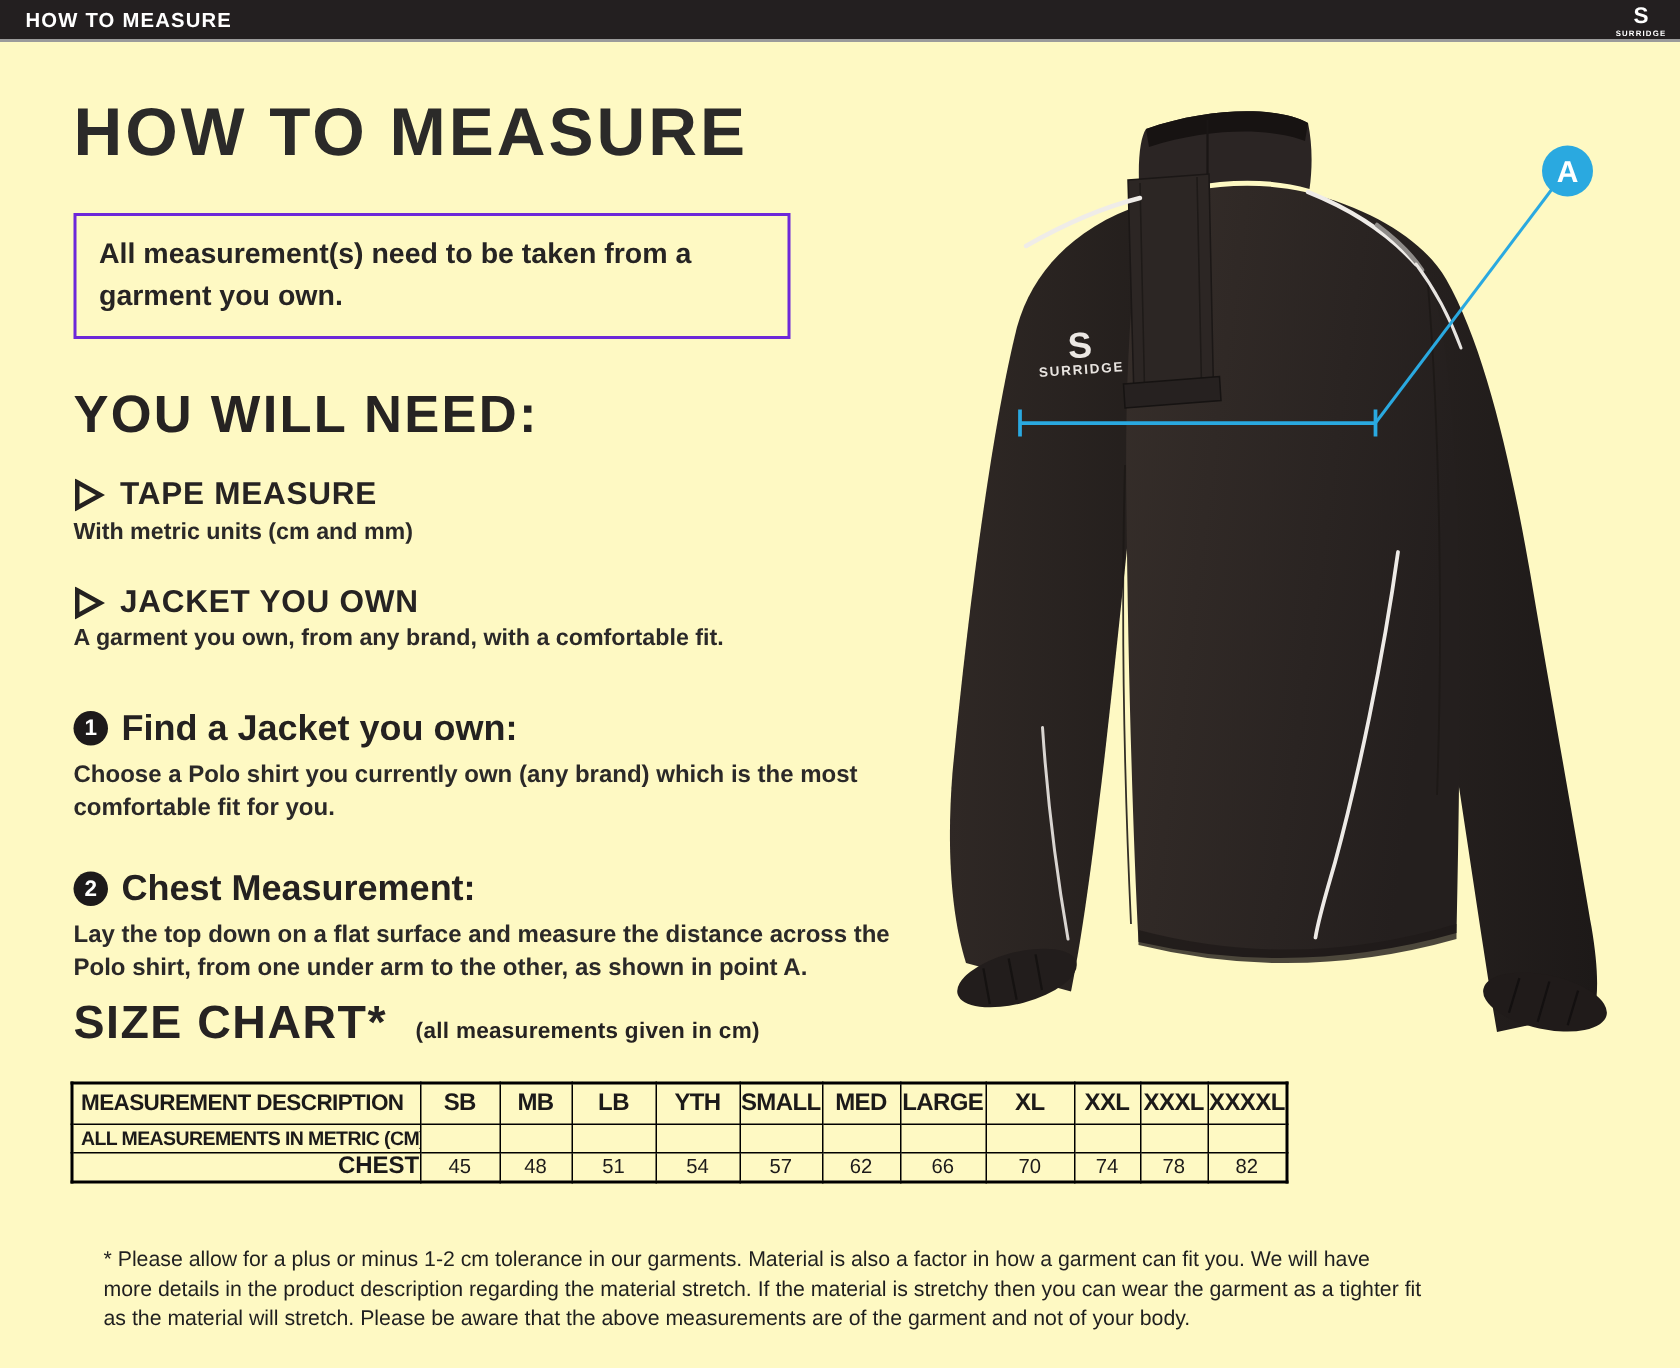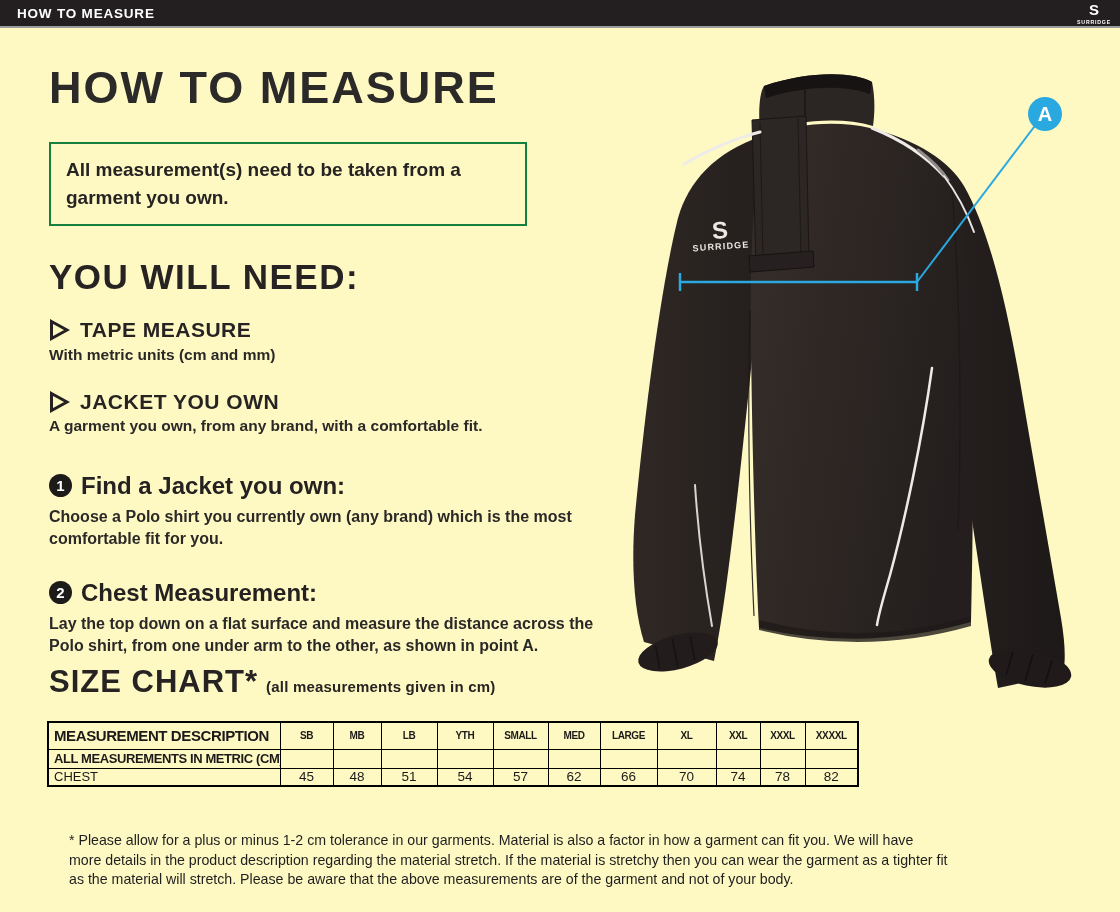--- a/index.html
+++ b/index.html
@@ -9,46 +9,46 @@
   
   .topbar{position:absolute;left:0;top:0;width:1120px;height:28px;background:#231f20;
           border-bottom:2px solid #9b9b9b;display:flex;align-items:center;box-sizing:border-box;}
   .topbar-title{color:#ffffff;font-size:13.5px;font-weight:700;letter-spacing:.8px;margin-left:17px;}
   .topbar-logo{position:absolute;right:8px;top:1px;}
 
   
   .main-title{position:absolute;left:49px;top:62px;font-size:45px;font-weight:700;
               letter-spacing:2px;color:#2b2a29;white-space:nowrap;}
   .notice-box{position:absolute;left:49px;top:142px;width:478px;box-sizing:border-box;
-              border:2px solid #15803d;padding:12px 15px;font-size:19px;font-weight:700;
+              border:2px solid #6d28d9;padding:12px 15px;font-size:19px;font-weight:700;
               line-height:28px;color:#262423;}
   .need-heading{position:absolute;left:49px;top:257px;font-size:35px;font-weight:700;letter-spacing:1.5px;}
   .need-item-row{position:absolute;display:flex;align-items:center;gap:10px;}
   .need-label{font-size:21px;font-weight:700;letter-spacing:.5px;}
   .need-desc{position:absolute;font-size:15.5px;font-weight:700;color:#2b2928;}
   .step-circle{position:absolute;width:23px;height:23px;border-radius:50%;background:#1d1a1a;
                color:#fff;font-size:15px;font-weight:700;display:flex;align-items:center;
                justify-content:center;}
   .step-title{position:absolute;font-size:24px;font-weight:700;color:#242120;white-space:nowrap;}
   .step-desc{position:absolute;width:548px;font-size:16px;font-weight:700;line-height:21.5px;color:#2b2928;}
   .chart-heading{position:absolute;left:49px;top:664px;font-size:31px;font-weight:700;letter-spacing:1px;}
-  .chart-sub{font-size:15px;font-weight:700;letter-spacing:.2px;margin-left:8px;}
+  .chart-sub{font-size:15px;font-weight:700;letter-spacing:.2px;margin-left:19px;}
 
   
   .size-table{position:absolute;left:47px;top:721px;width:810px;border-collapse:collapse;
               table-layout:fixed;border:2px solid #000;}
   .size-table th,.size-table td{border:1px solid #000;padding:0;font-family:"Liberation Sans",sans-serif;
               color:#1c1a19;overflow:hidden;white-space:nowrap;}
   .size-table thead tr{height:27px;}
   .size-table tr.metric-row{height:19px;}
   .size-table tr.chest-row{height:18px;}
-  .size-table th{font-size:10px;font-weight:700;letter-spacing:-.4px;text-align:center;}
+  .size-table th{font-size:16px;font-weight:700;letter-spacing:-.4px;text-align:center;}
   .size-table th.desc{font-size:15px;text-align:left;padding-left:5px;}
   .size-table td.metric{font-size:13px;font-weight:700;letter-spacing:-.4px;padding-left:5px;}
-  .size-table td.chest{font-size:13px;font-weight:400;padding-left:5px;}
+  .size-table td.chest{font-size:16px;font-weight:700;padding-left:5px;text-align:right;}
   .size-table td.val{font-size:13.5px;text-align:center;}
 
   .footnote{position:absolute;left:49px;top:831px;width:880px;font-size:14.2px;line-height:19.5px;
             color:#1f1f1f;margin-left:20px;}
 
   .diagram{position:absolute;left:600px;top:60px;width:520px;height:640px;}
 </style>
 </head>
 <body>
 

